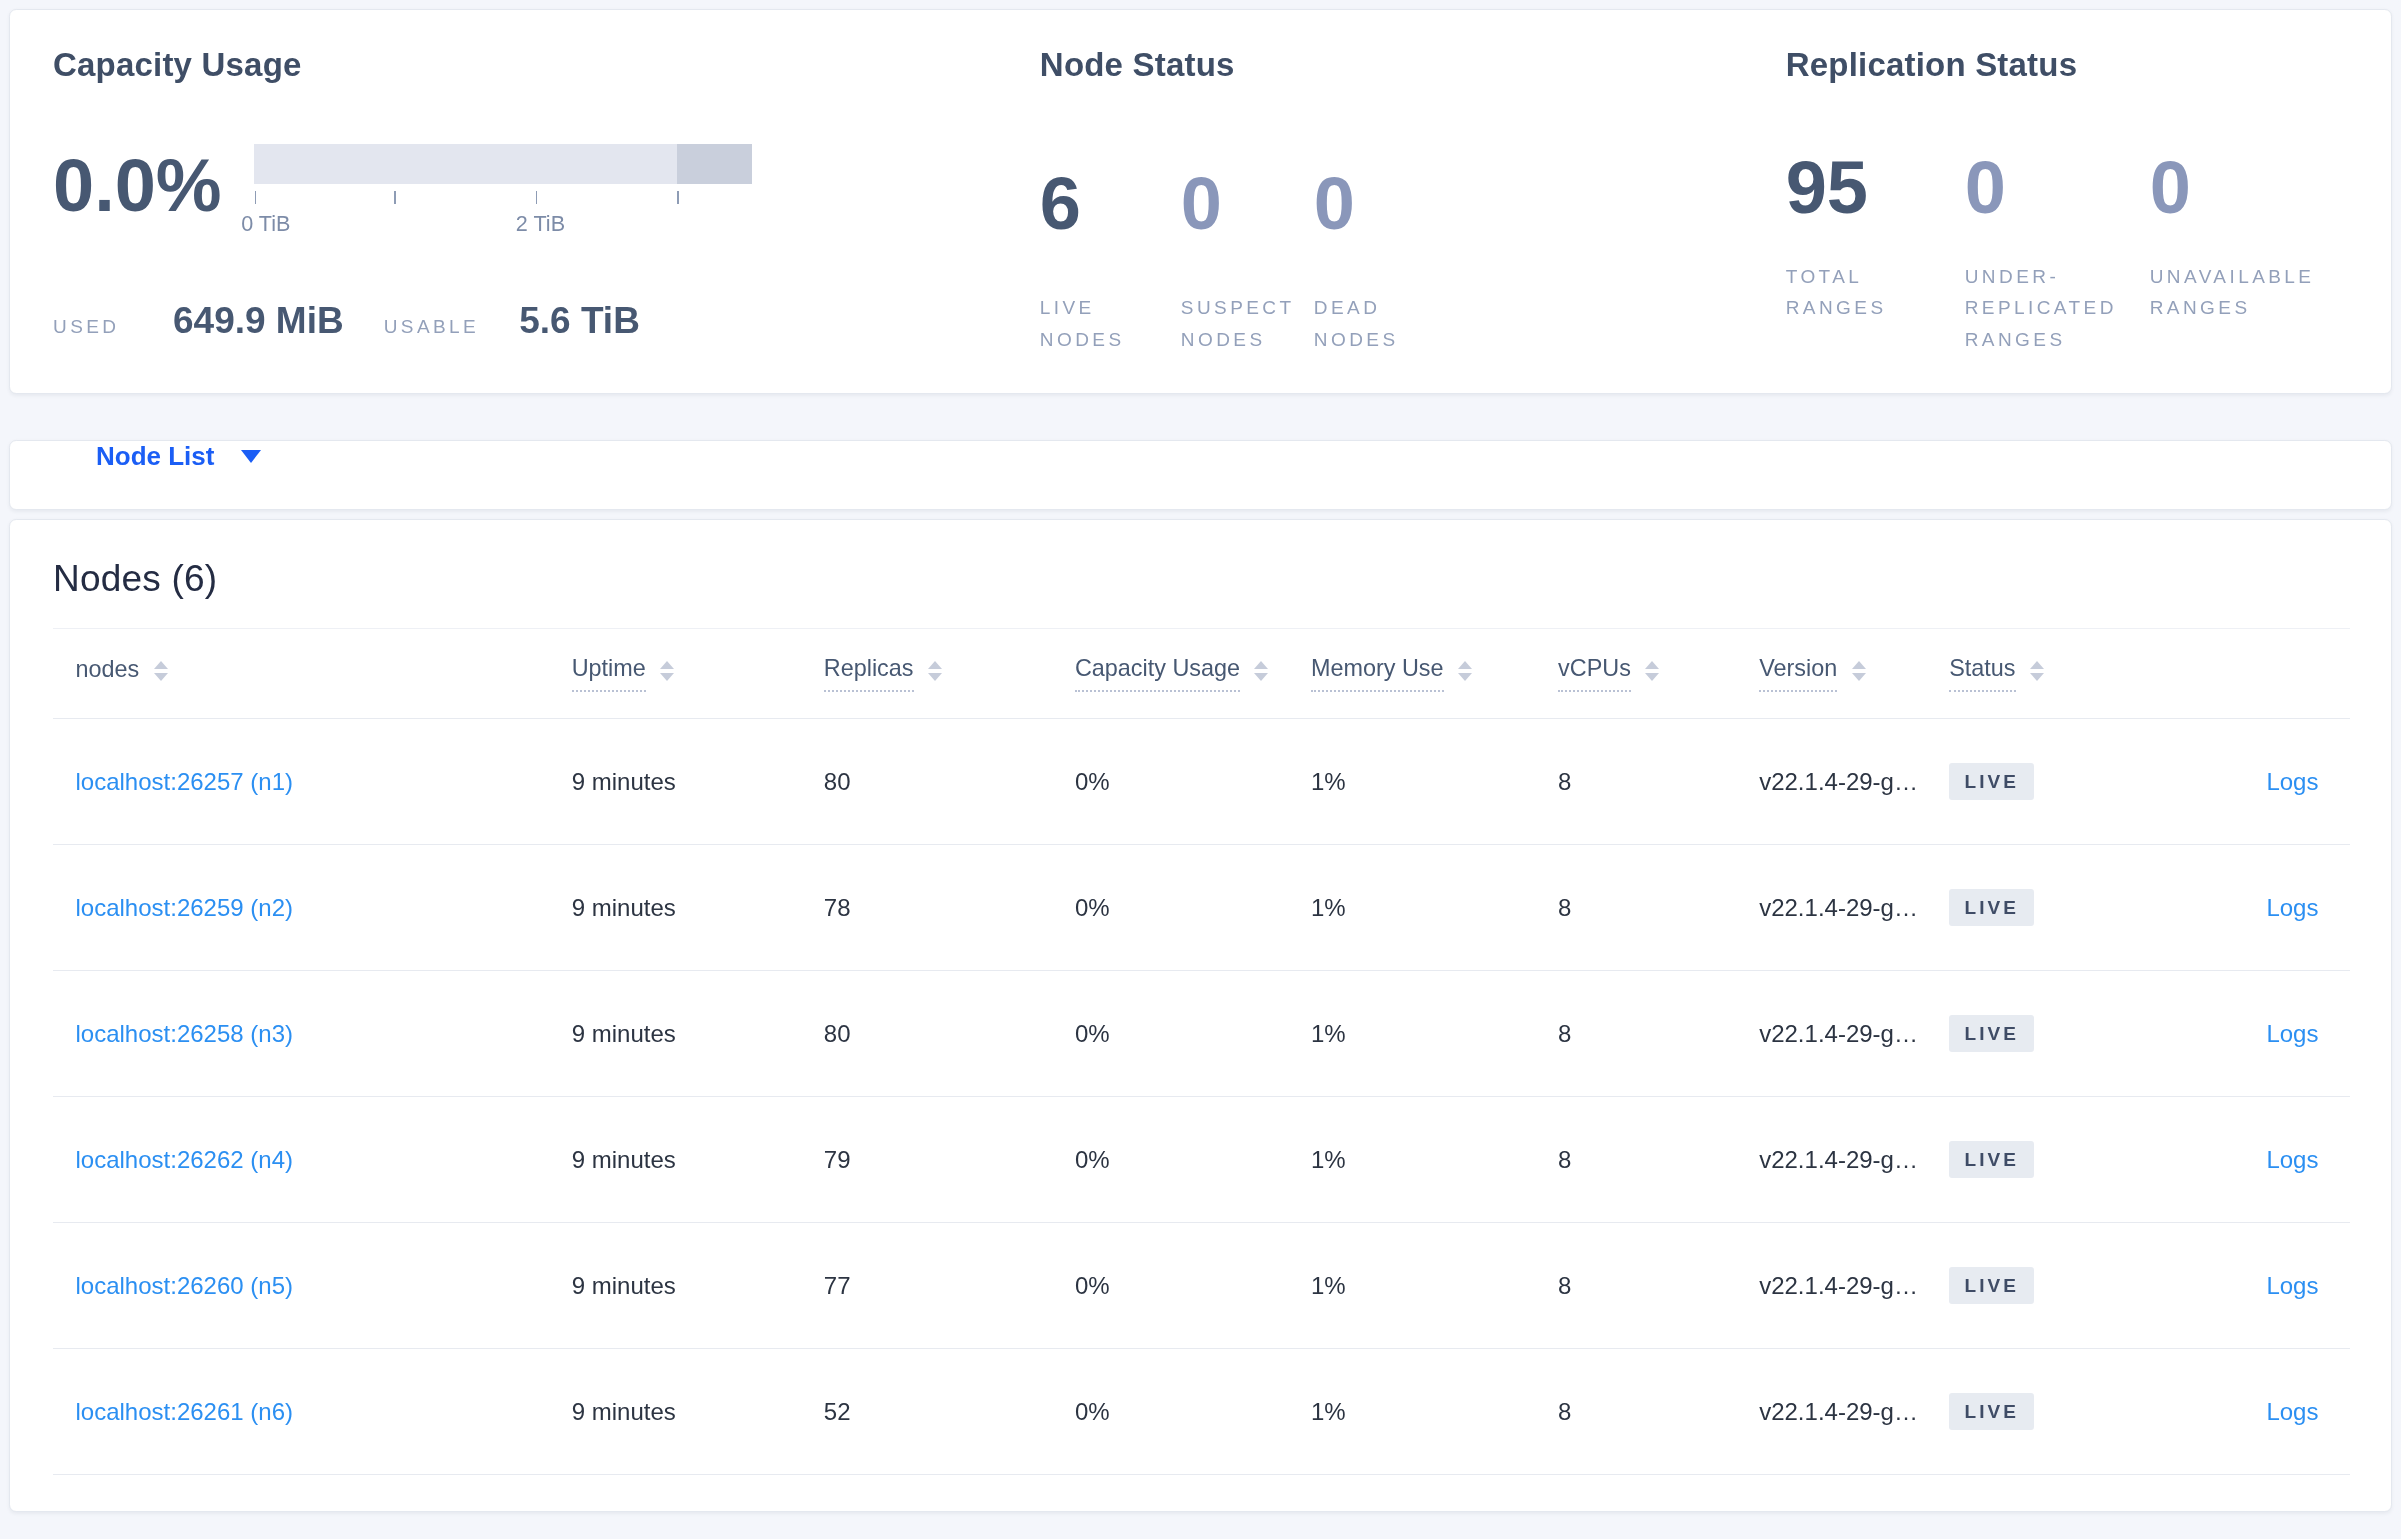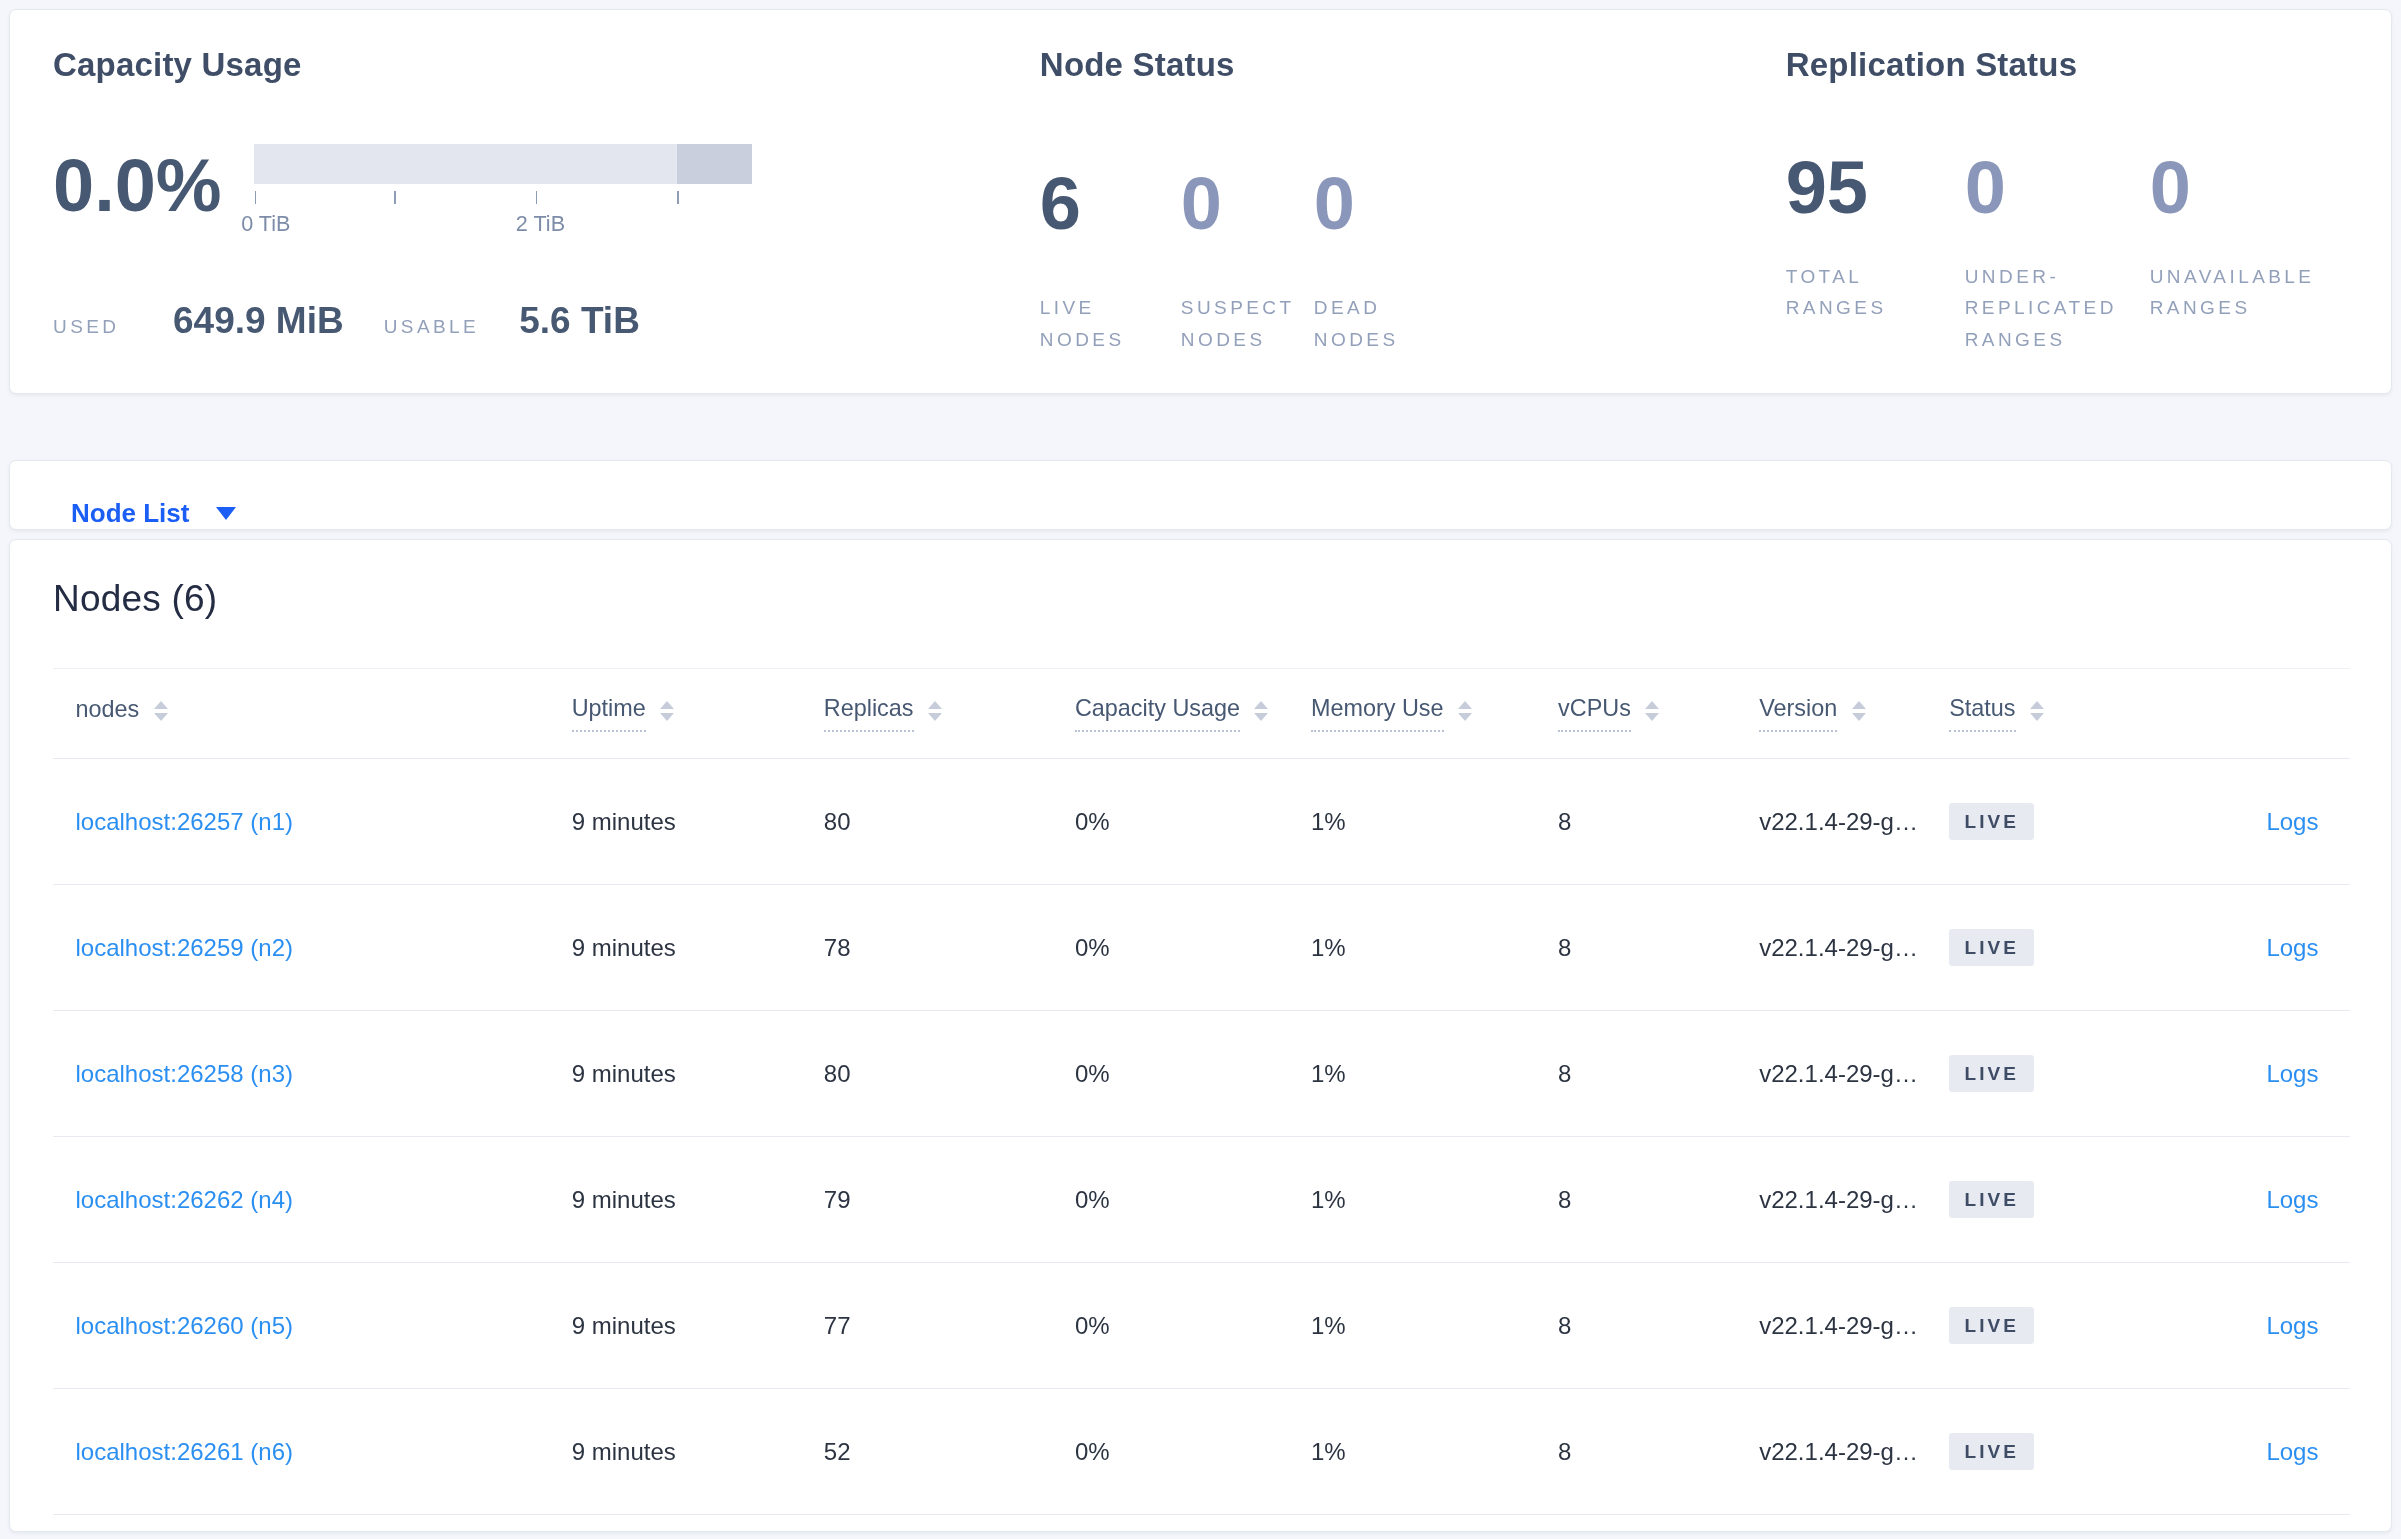--- a/index.html
+++ b/index.html
@@ -69,42 +69,42 @@
     position: absolute; top: 67px;
     font-size: 21.6px; color: #7d8ca8; transform: translateX(-40%); white-space: nowrap;
   }
   .tick-label.t0 { left: 7.2px; } .tick-label.t2 { left: 56.6%; }
   .cap-footer .caps-label { margin-right: 40px; }
   .cap-footer .used-lbl { min-width: 120px; margin-right: 0; }
   .stat-value { font-size: 37px; font-weight: 600; color: #475872; margin-right: 40px; white-space: nowrap; }
 
   
   .view-bar {
-    margin: 66px 9px 0 9px;
+    margin: 46px 9px 0 9px;
     height: 70px;
-    display: flex; align-items: flex-end;
-    padding-left: 61px;
+    display: flex; align-items: flex-start;
+    padding-left: 86px;
   }
   .view-toggle { display: inline-flex; align-items: center; cursor: pointer; }
   .view-label { font-size: 26px; font-weight: 600; color: #1b5ef5; }
   .caret-down {
     width: 0; height: 0; margin-left: 27px;
     border-left: 10.8px solid transparent;
     border-right: 10.8px solid transparent;
     border-top: 13.5px solid #1b5ef5;
   }
 
   
   .table-card {
     margin: 9px 9px 0 9px;
     height: 993px;
     padding: 38px 43px 36px 43px;
   }
   .table-title { font-size: 37px; font-weight: 500; color: #242c43; letter-spacing: 0.2px; }
-  table.nodes { width: 2297px; border-collapse: collapse; table-layout: fixed; margin-top: 48px; }
+  table.nodes { width: 2297px; border-collapse: collapse; table-layout: fixed; margin-top: 28px; }
   col.c-nodes { width: 496px; } col.c-uptime { width: 252px; } col.c-replicas { width: 251px; }
   col.c-capacity { width: 236px; } col.c-memory { width: 247px; } col.c-vcpus { width: 201px; }
   col.c-version { width: 190px; } col.c-status { width: 317px; } col.c-logs { width: 106px; }
   th, td { text-align: left; padding-left: 22.5px; font-weight: 400; }
   thead tr { height: 90px; border-top: 1.8px solid #eef0f5; border-bottom: 1.8px solid #e7eaf0; }
   tbody tr { height: 126px; border-bottom: 1.8px solid #e7eaf0; }
   .th-inner { display: inline-flex; align-items: center; }
   .th-label { font-size: 23.4px; font-weight: 500; color: #475872; padding-bottom: 7.2px; }
   .th-label.dashed { border-bottom: 2.7px dotted #b9c1d4; }
   .sort-icon { display: inline-flex; flex-direction: column; margin-left: 14.4px; margin-top: -5.4px; cursor: pointer; }

